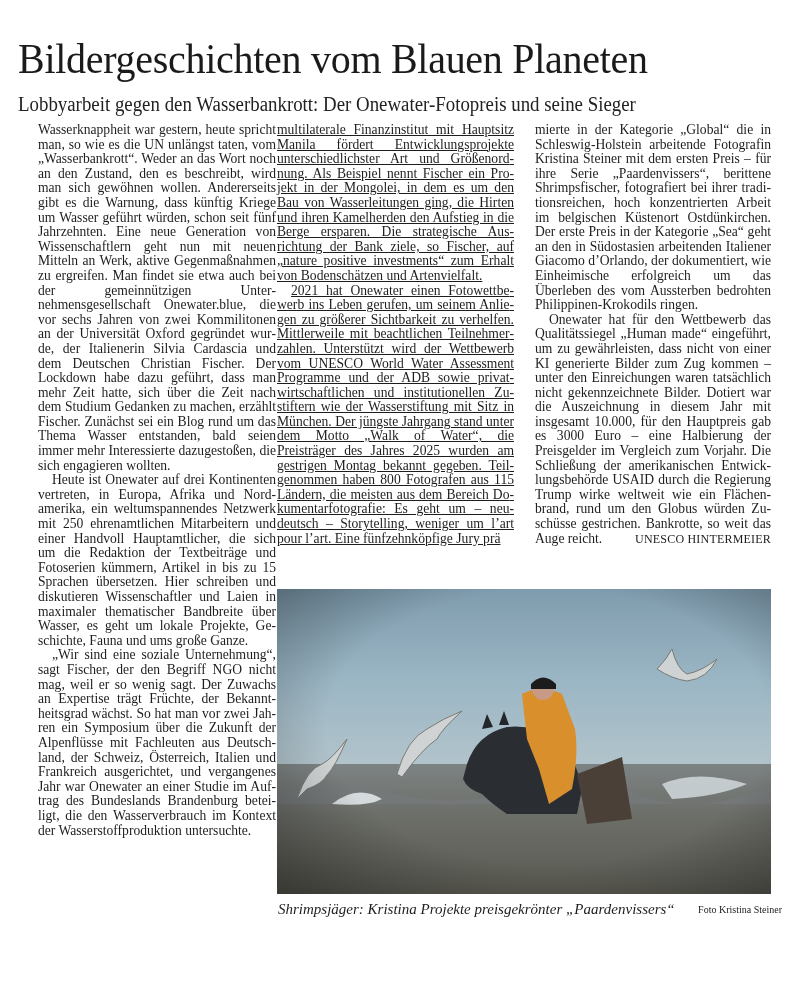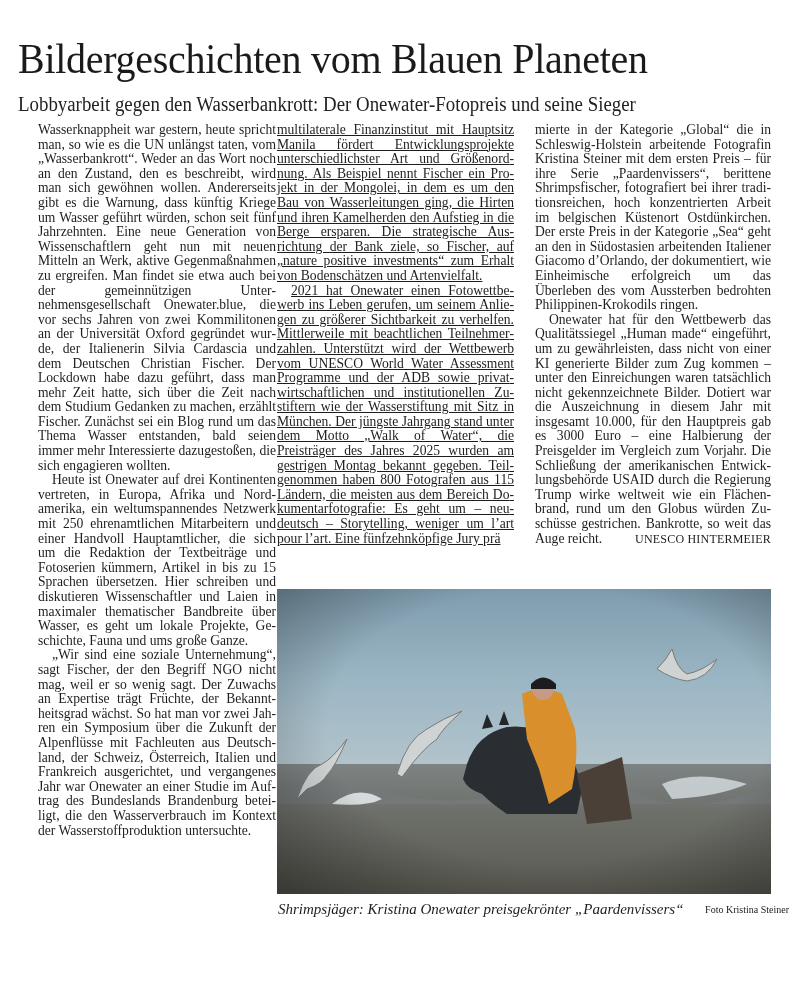--- a/index.html
+++ b/index.html
@@ -9,21 +9,21 @@
   .col { position:absolute; top:123px; font-size:13.6px; line-height:14.6px; text-align:justify; hyphens:manual; }
   .col1 { left:20px; width:238px;margin-left:18px; }
   .col2 { left:277px; width:237px;text-decoration:underline; }
   .col3 { left:535px; width:236px; }
   .col p { margin:0; }
   .col p.indent { text-indent:14px; }
   .author { font-size:12px; letter-spacing:0.2px; float:right; margin-top:0; }
   .photo { position:absolute; left:277px; top:589px; width:494px; height:305px; overflow:hidden; }
   .photo svg { display:block; }
   .caption { position:absolute; left:278px; top:901px; font-style:italic; font-size:15px; white-space:nowrap; }
-  .credit { position:absolute; right:7px; top:904px; font-size:10px; white-space:nowrap; }
+  .credit { position:absolute; right:14px; top:904px; font-size:10px; white-space:nowrap; }
 </style>
 </head>
 <body>
 
 <h1 class="headline">Bildergeschichten vom Blauen Planeten</h1>
 <h2 class="subline">Lobbyarbeit gegen den Wasserbankrott: Der Onewater-Fotopreis und seine Sieger</h2>
 
 <div class="col col1">
   <p>Wasserknappheit war gestern, heute spricht man, so wie es die UN unlängst ta­ten, vom „Wasserbankrott“. Weder an das Wort noch an den Zustand, den es be­schreibt, wird man sich gewöhnen wollen. Andererseits gibt es die Warnung, dass künftig Kriege um Wasser geführt würden, schon seit fünf Jahrzehnten. Eine neue Ge­neration von Wissenschaftlern geht nun mit neuen Mitteln an Werk, aktive Gegen­maßnahmen zu ergreifen. Man findet sie etwa auch bei der gemeinnützigen Unter­nehmensgesellschaft Onewater.blue, die vor sechs Jahren von zwei Kommilitonen an der Universität Oxford gegründet wur­de, der Italienerin Silvia Cardascia und dem Deutschen Christian Fischer. Der Lockdown habe dazu geführt, dass man mehr Zeit hatte, sich über die Zeit nach dem Studium Gedanken zu machen, er­zählt Fischer. Zunächst sei ein Blog rund um das Thema Wasser entstanden, bald seien immer mehr Interessierte dazugesto­ßen, die sich engagieren wollten.</p>
   <p class="indent">Heute ist Onewater auf drei Kontinen­ten vertreten, in Europa, Afrika und Nord­amerika, ein weltumspannendes Netzwerk mit 250 ehrenamtlichen Mitarbeitern und einer Handvoll Hauptamtlicher, die sich um die Redaktion der Textbeiträge und Fotoserien kümmern, Artikel in bis zu 15 Sprachen übersetzen. Hier schreiben und diskutieren Wissenschaftler und Laien in maximaler thematischer Bandbreite über Wasser, es geht um lokale Projekte, Ge­schichte, Fauna und ums große Ganze.</p>
@@ -78,14 +78,14 @@
     <path d="M300 185 L345 168 L355 230 L310 235Z" fill="#4a4038"></path>
     <g fill="#cfd3d3" stroke="#7a7a74" stroke-width="1">
       <path d="M20 210 Q30 180 45 175 Q55 170 70 150 Q58 178 50 186 Q45 195 30 200Z"></path>
       <path d="M120 185 Q130 150 150 140 Q165 130 185 122 Q165 140 160 150 Q145 160 125 188Z"></path>
       <path d="M380 80 Q390 70 395 60 Q400 80 410 85 Q425 82 440 70 Q430 90 410 92 Q395 90 380 80Z"></path>
     </g>
     <rect x="0" y="0" width="494" height="305" fill="url(#vign)"></rect>
   </svg>
 </div>
 
-<div class="caption">Shrimpsjäger: Kristina Onewater preisgekrönter „Paardenvissers“</div>
+<div class="caption">Shrimpsjäger: Kristina Projekte preisgekrönter „Paardenvissers“</div>
 <div class="credit">Foto Kristina Steiner</div>
 
 </body></html>

